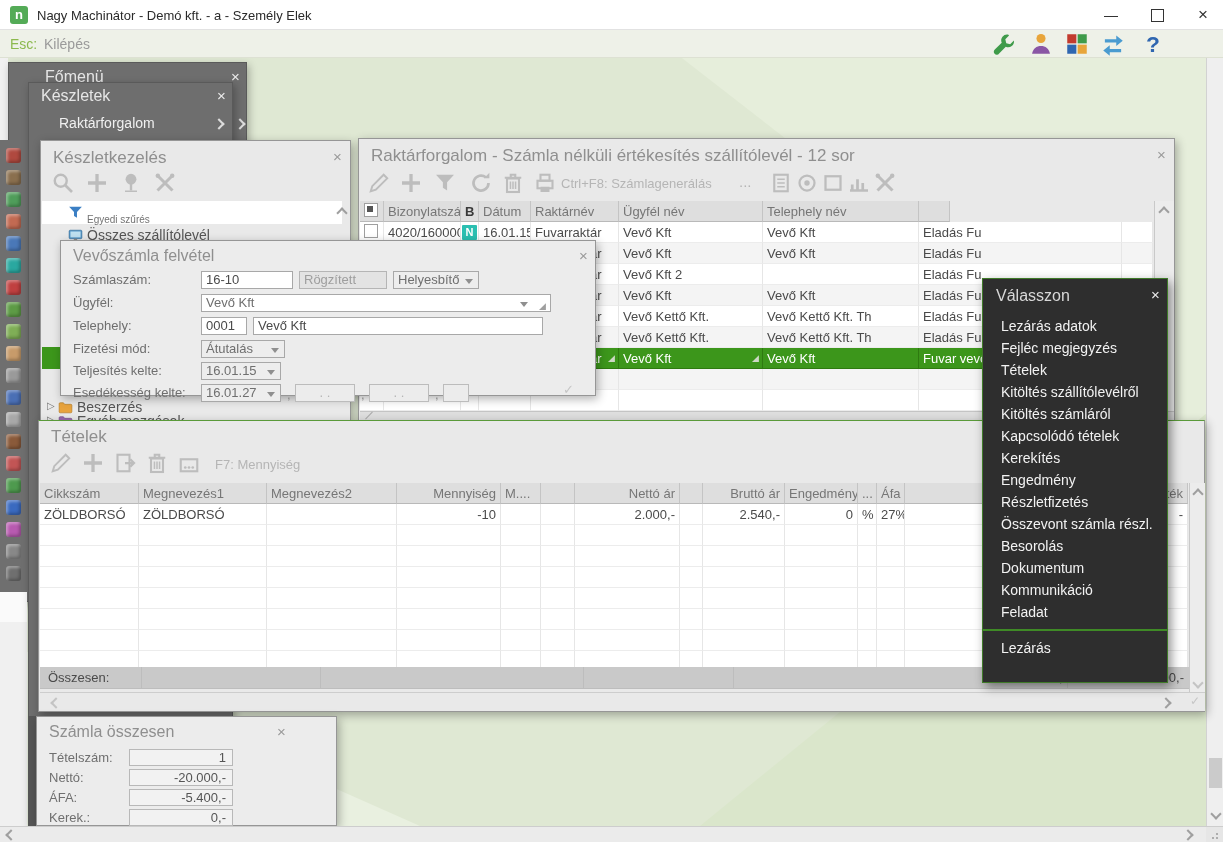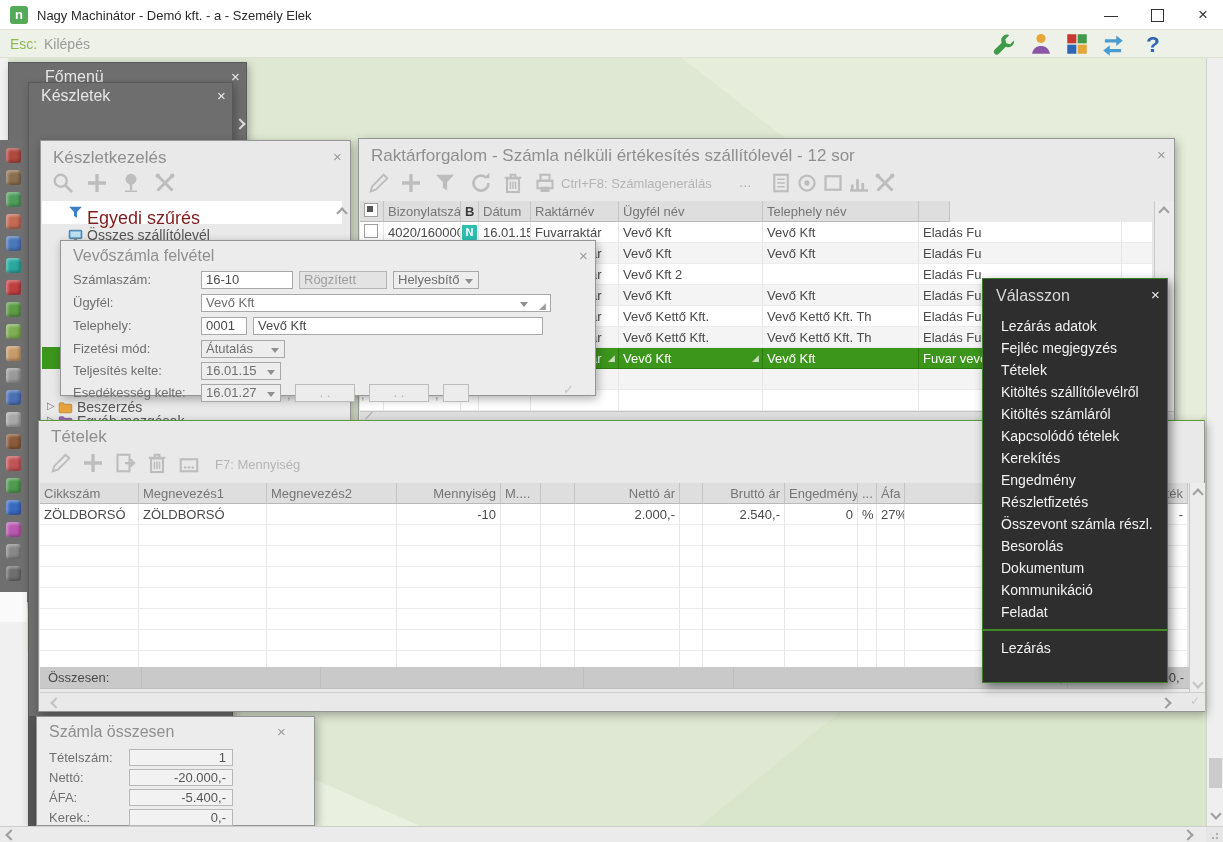--- a/index.html
+++ b/index.html
@@ -156,20 +156,24 @@
           <div class="dock-icon" style="background: rgb(111, 111, 111);"></div>
         </div>
     </div>
     <div class="abs" style="left:0;top:452px;width:27px;height:30px;background:#fafafa"></div>
     <div class="abs" style="left:0;top:482px;width:27px;height:204px;background:#f0f0f0"></div>
   </div>
 
   <div class="abs darkwin" style="left:28px;top:24px;width:205px;height:744px;z-index:4">
     <span class="dtitle" style="position:absolute;left:12px;top:4px">Készletek</span>
     <span class="closex light" style="left:188px;top:4px">×</span>
+    <div style="position:absolute;left:0;top:28px;width:203px;height:26px">
+      <span style="position:absolute;left:30px;top:4px;font-size:14px;color:#f0f0f0">Raktárforgalom</span>
+      <span class="chev right" style="position:absolute;left:186px;top:9px;border-color:#ddd"></span>
+    </div>
   </div>
 
   <div class="abs panel" style="left:40px;top:82px;width:311px;height:282px;z-index:5">
     <span class="ptitle" style="left:12px;top:7px">Készletkezelés</span>
     <span class="closex" style="left:292px;top:7px">×</span>
     <span class="ticon" style="left:10px;top:30px"><svg width="100%" height="100%" viewBox="0 0 16 16">
           <circle cx="6.5" cy="6.5" r="4" fill="none" stroke="#bdbdbd" stroke-width="1.6"></circle>
           <line x1="9.5" y1="9.5" x2="14" y2="14" stroke="#bdbdbd" stroke-width="1.8"></line>
         </svg></span>
     <span class="ticon" style="left:44px;top:30px"><svg width="100%" height="100%" viewBox="0 0 16 16">
@@ -183,21 +187,21 @@
     <span class="ticon" style="left:112px;top:30px"><svg width="100%" height="100%" viewBox="0 0 16 16">
           <path d="M3 3l10 10M13 3L3 13" stroke="#bdbdbd" stroke-width="2"></path>
           <circle cx="3.2" cy="3.2" r="1.5" fill="#bdbdbd"></circle>
           <circle cx="12.8" cy="3.2" r="1.5" fill="#bdbdbd"></circle>
         </svg></span>
     <div id="keszlet-list" class="abs" style="left:1px;top:60px;width:308px;height:221px">
         <div style="position: absolute; left: 0px; top: 0px; width: 300px; height: 23px; background: rgb(255, 255, 255);">
           <span style="position: absolute; left: 25px; top: 3px; width: 17px; height: 17px;"><svg width="100%" height="100%" viewBox="0 0 16 16">
               <path d="M2 2.5h12l-4.6 5v5.5l-2.8-1.8V7.5L2 2.5z" fill="#3b7fc4"></path>
             </svg></span>
-          <span style="position: absolute; left: 45px; top: 7px; font-size: 18px; color: #7f1d1d;">Egyedi szűrés</span>
+          <span style="position: absolute; left: 45px; top: 13px; font-size: 10px; color: #737373;">Egyedi szűrés</span>
         </div>
         <div style="position: absolute; left: 0px; top: 23px; width: 300px; height: 23px;">
           <span style="position: absolute; left: 25px; top: 3px; width: 17px; height: 17px;"><svg width="100%" height="100%" viewBox="0 0 16 16">
               <rect x="2" y="3" width="12" height="8" rx="1" fill="#4a90c4" stroke="#3a6f9a" stroke-width="0.6"></rect>
               <rect x="3.2" y="4.2" width="9.6" height="5.6" fill="#bfe0f0"></rect>
               <path d="M6 13.5h4l-.6-2.5H6.6z" fill="#8a8a8a"></path>
             </svg></span>
           <span style="position: absolute; left: 45px; top: 3px; font-size: 14px; color: rgb(85, 85, 85);">Összes szállítólevél</span>
         </div>
         <div style="position: absolute; left: 0px; top: 195px; width: 300px; height: 23px;">
@@ -605,21 +609,21 @@
     <span class="comma" style="left:226px;top:145px">,</span>
     <div class="field empty" style="left:234px;top:143px;width:60px">.      .</div>
     <span class="comma" style="left:300px;top:145px">,</span>
     <div class="field empty" style="left:308px;top:143px;width:60px">.      .</div>
     <span class="comma" style="left:374px;top:145px">,</span>
     <div class="field empty" style="left:382px;top:143px;width:26px"></div>
     <span style="position:absolute;left:502px;top:141px;font-size:13px;color:#c6c6c6">✓</span>
   </div>
 
   <div class="abs" style="left:28px;top:658px;width:9px;height:110px;background:#565656;z-index:9"></div>
-  <div class="abs panel" style="left:36px;top:658px;width:279px;height:110px;z-index:9;background:#ececec">
+  <div class="abs panel" style="left:36px;top:658px;width:301px;height:110px;z-index:9;background:#ececec">
     <span class="ptitle" style="left:12px;top:6px;font-size:16px">Számla összesen</span>
     <span class="closex" style="left:240px;top:6px">×</span>
     <div id="szamla-rows">
         <span style="position: absolute; left: 12px; top: 33px; font-size: 13px; color: rgb(111, 111, 111);">Tételszám:</span>
         <div style="position: absolute; left: 92px; top: 32px; width: 104px; height: 17px; background: rgb(242, 242, 242); border: 1px solid rgb(184, 184, 184); font-size: 13px; line-height: 16px; color: rgb(85, 85, 85); text-align: right; padding: 0px 6px; box-sizing: border-box;">1</div>
         <span style="position: absolute; left: 12px; top: 53px; font-size: 13px; color: rgb(111, 111, 111);">Nettó:</span>
         <div style="position: absolute; left: 92px; top: 52px; width: 104px; height: 17px; background: rgb(242, 242, 242); border: 1px solid rgb(184, 184, 184); font-size: 13px; line-height: 16px; color: rgb(85, 85, 85); text-align: right; padding: 0px 6px; box-sizing: border-box;">-20.000,-</div>
         <span style="position: absolute; left: 12px; top: 73px; font-size: 13px; color: rgb(111, 111, 111);">ÁFA:</span>
         <div style="position: absolute; left: 92px; top: 72px; width: 104px; height: 17px; background: rgb(242, 242, 242); border: 1px solid rgb(184, 184, 184); font-size: 13px; line-height: 16px; color: rgb(85, 85, 85); text-align: right; padding: 0px 6px; box-sizing: border-box;">-5.400,-</div>
         <span style="position: absolute; left: 12px; top: 93px; font-size: 13px; color: rgb(111, 111, 111);">Kerek.:</span>

